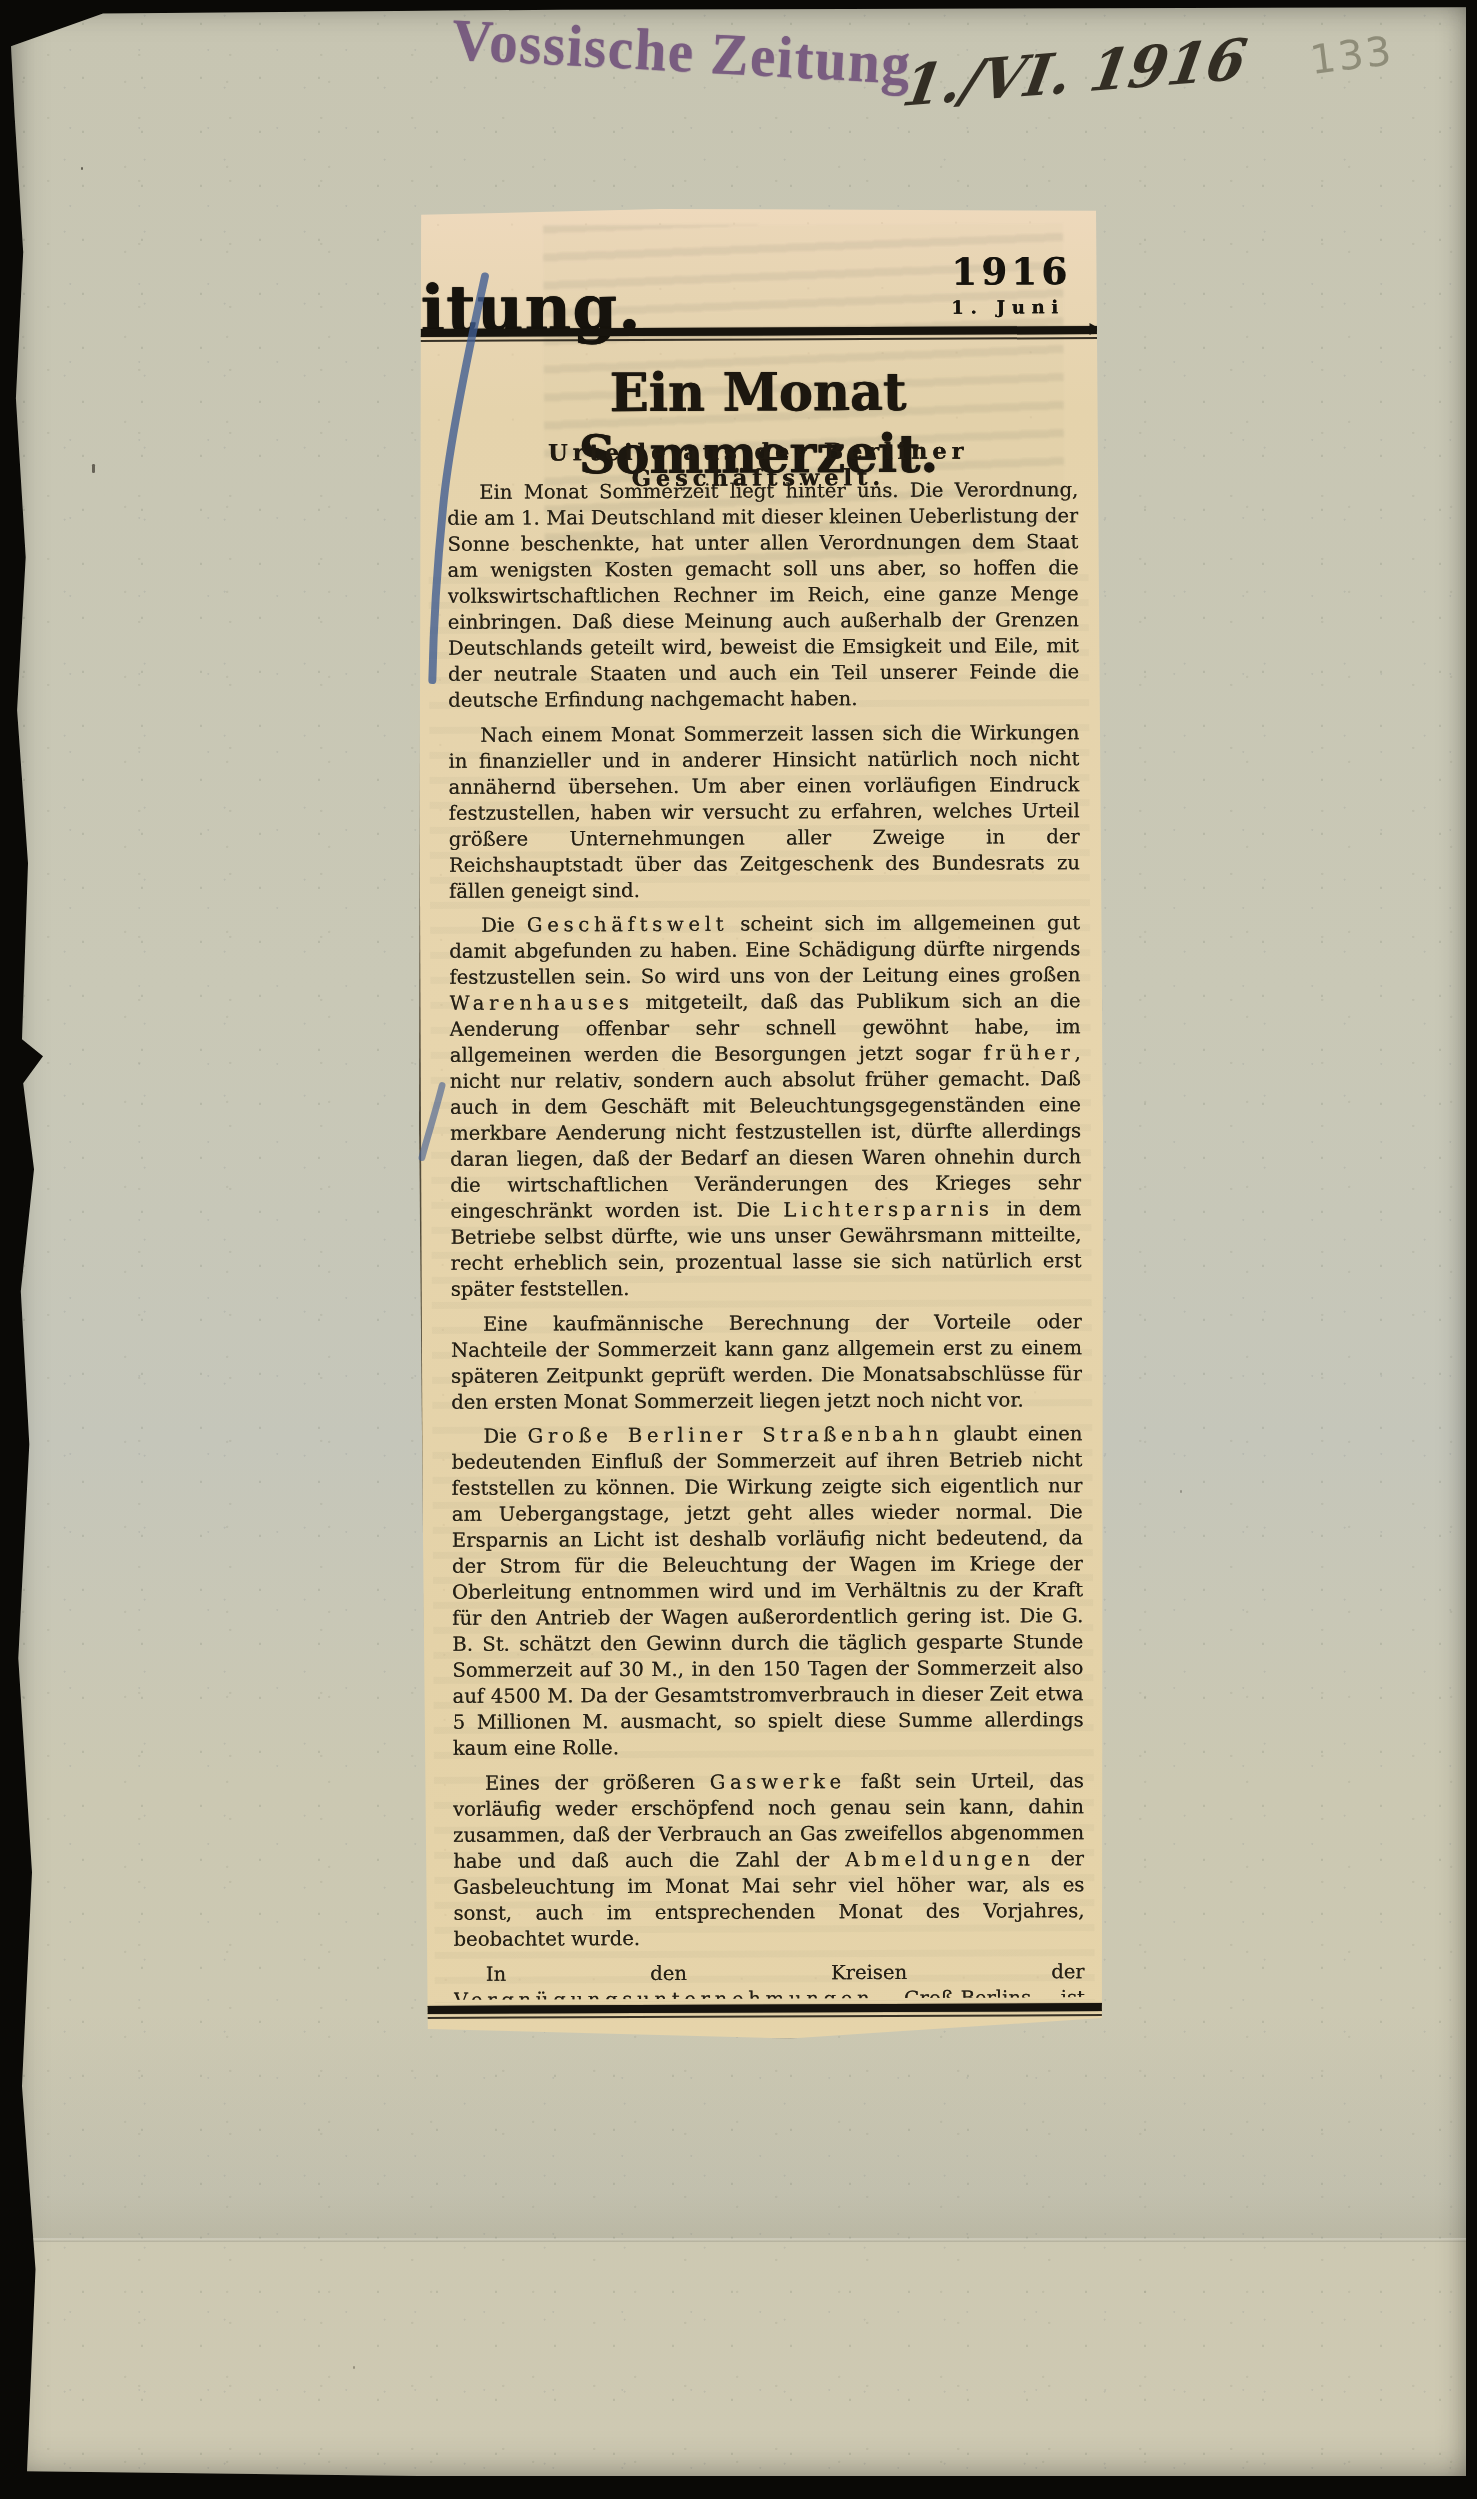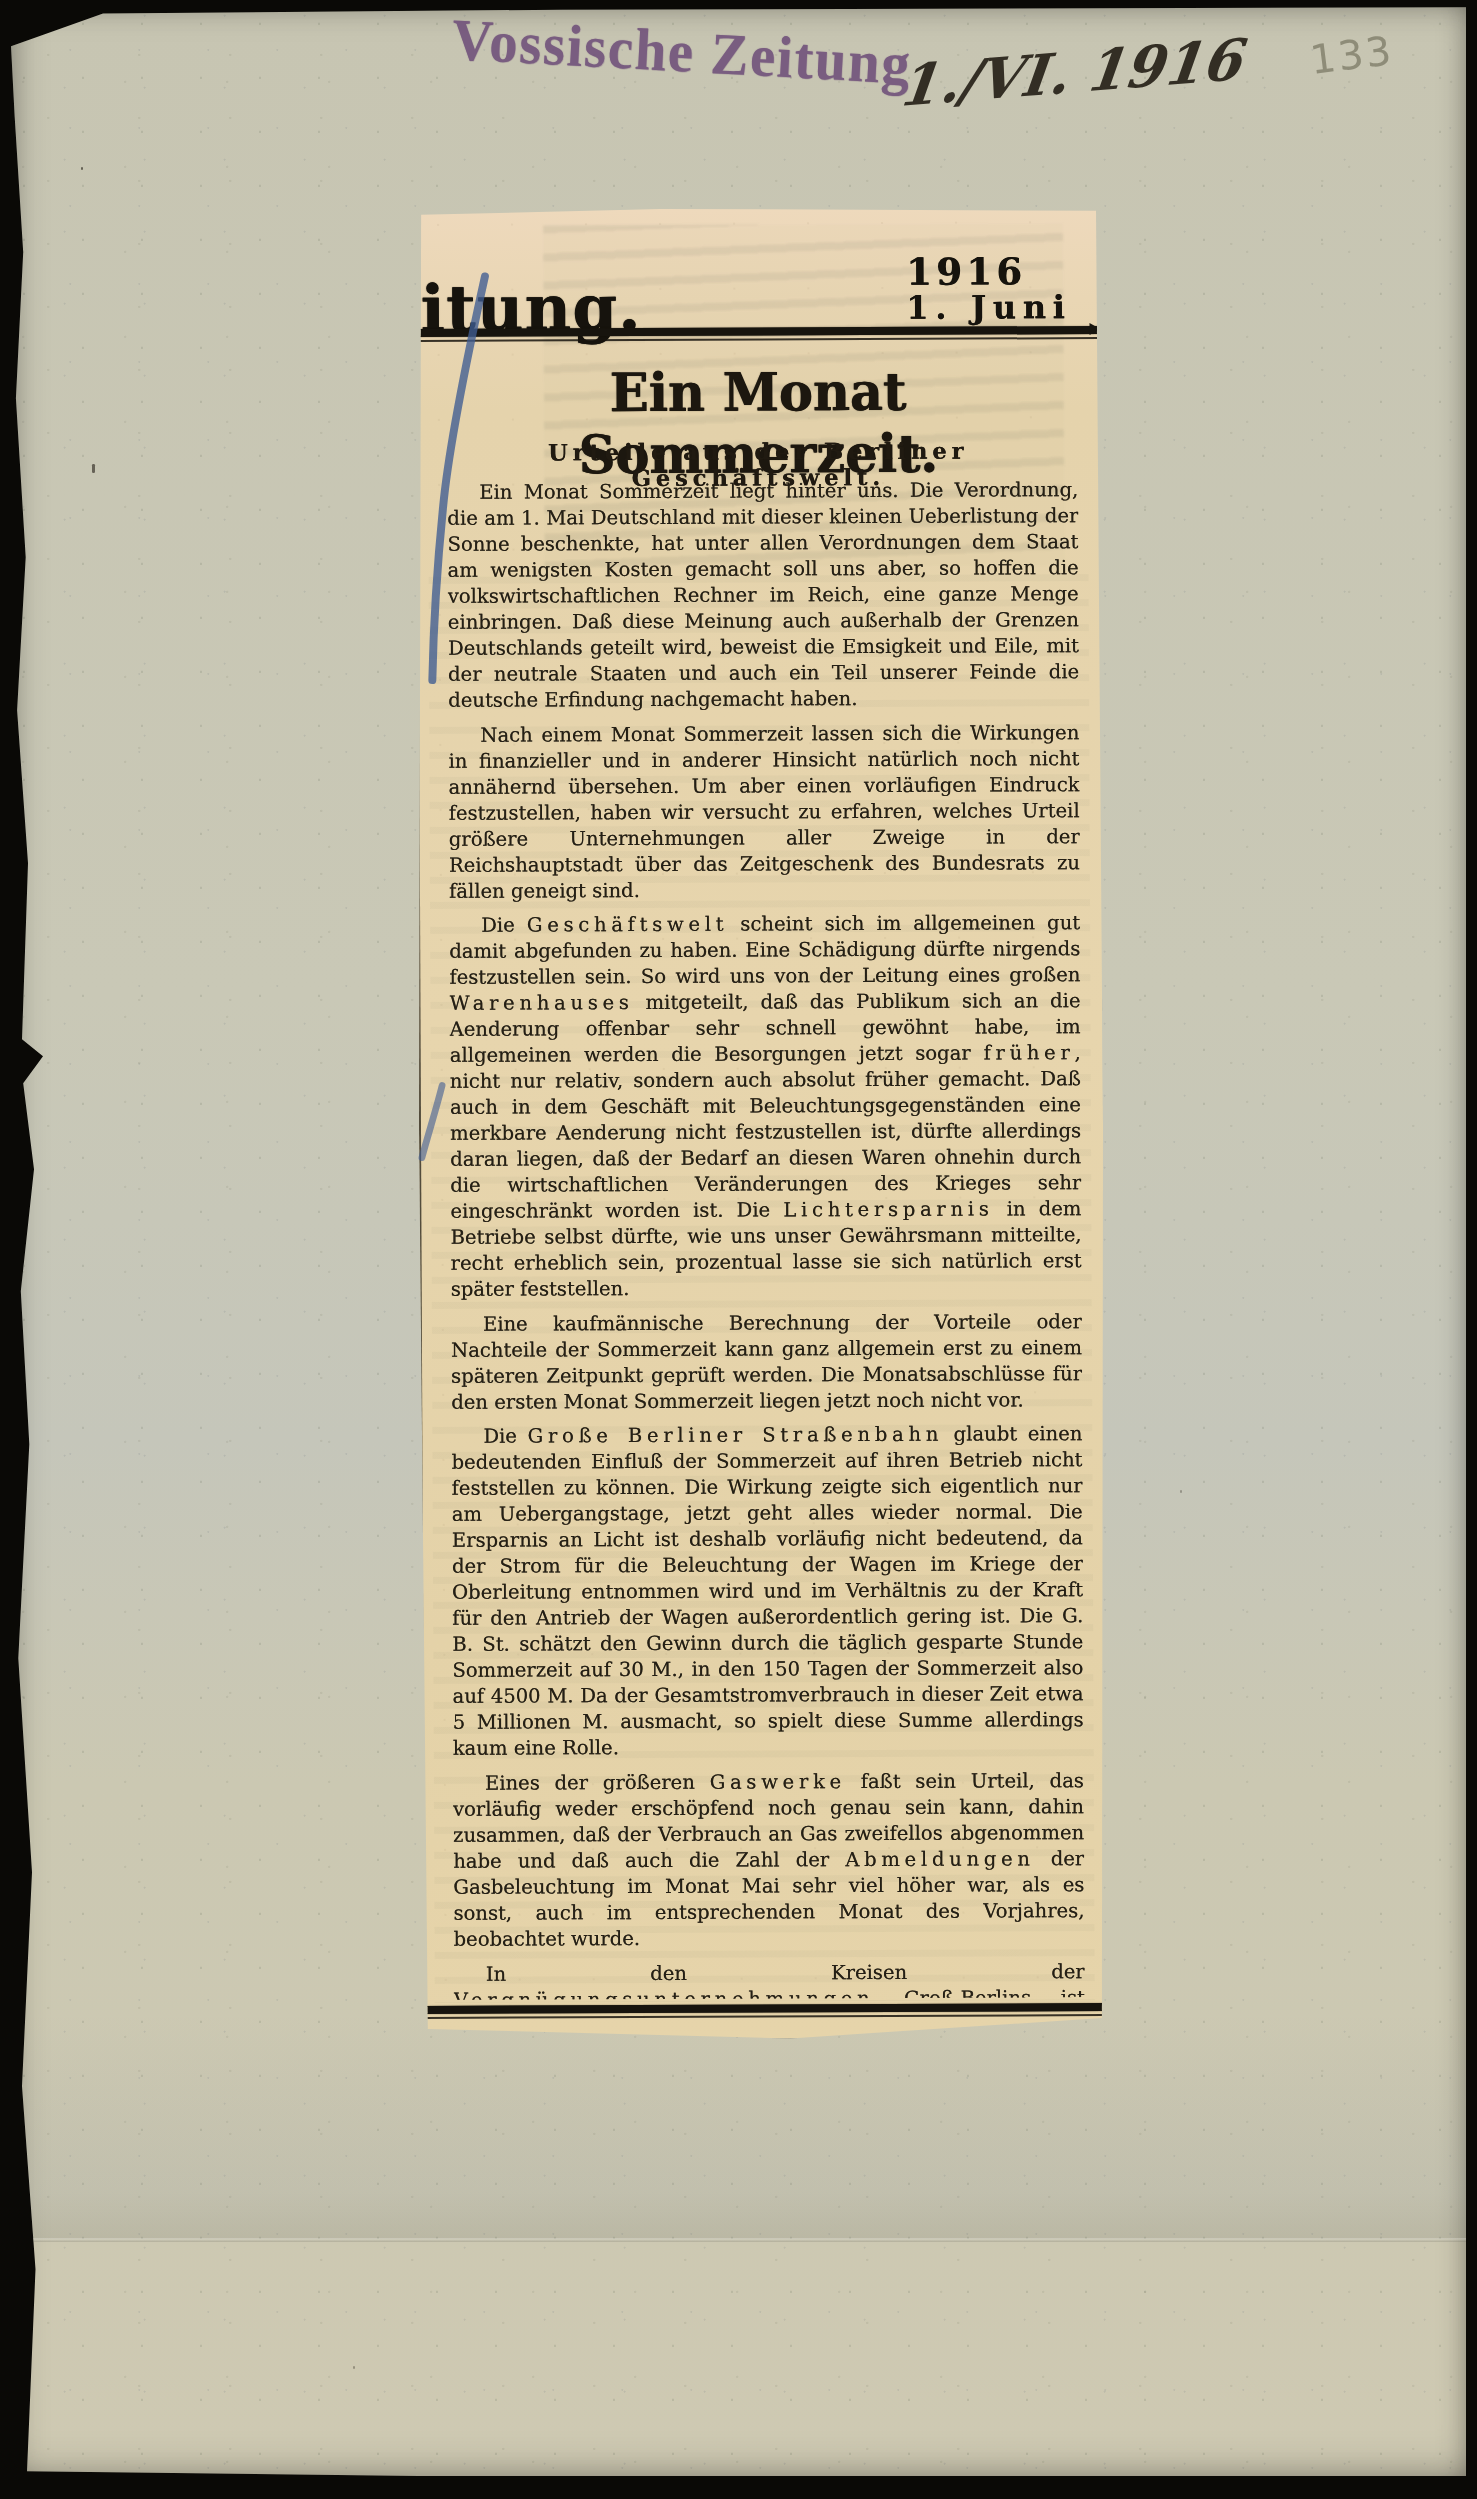--- a/index.html
+++ b/index.html
@@ -53,21 +53,21 @@
   .clip-showthrough-body{position:absolute;inset:367px 12.2px 37px 12.2px;
     background:repeating-linear-gradient(180deg,rgba(105,110,88,.05) 0 7.3px,rgba(105,110,88,.0) 7.3px 25px);
     filter:blur(0.6px);}
   .edge-line{position:absolute;left:-1.2px;top:257px;bottom:11px;width:3.1px;
     background:linear-gradient(180deg,rgba(20,18,12,.2),rgba(20,18,12,.72) 8%,rgba(20,18,12,.68) 92%,rgba(20,18,12,.25));}
   .masthead-frag{position:absolute;left:4.9px;top:61px;font-size:64px;font-weight:bold;
     color:#16130d;letter-spacing:1.2px;text-shadow:0.6px 0 0 #16130d,0 0 1.2px rgba(20,16,8,.6);text-align:right;}
   .header-date{position:absolute;right:28px;top:45px;text-align:left;color:#16130d;}
   .header-year{font-size:37px;font-weight:bold;letter-spacing:4.3px;line-height:38px;
     text-shadow:0.6px 0 0 #16130d;}
-  .header-day{font-size:32px;font-weight:bold;letter-spacing:6.7px;line-height:34px;
+  .header-day{font-size:18px;font-weight:bold;letter-spacing:6.7px;line-height:34px;
     text-shadow:0.3px 0 0 #16130d;}
   .rule{position:absolute;left:1.2px;right:1.2px;}
   .rule .bar{height:8px;background:#17140e;box-shadow:0 0 1.2px rgba(20,16,8,.8);}
   .rule .thin{height:1.8px;background:#17140e;margin-top:3.1px;opacity:.85;}
   .rule-top{top:119px;}
   .rule-top .bar::after{content:"";position:absolute;right:-2.4px;top:-3.1px;border-left:11px solid #17140e;
     border-top:6.7px solid transparent;border-bottom:6.7px solid transparent;}
   .rule-bottom{top:1796px;}
   .headline{position:absolute;left:0;right:0;top:152px;text-align:center;font-size:53px;
     font-weight:bold;color:#1c170f;letter-spacing:0px;transform:scaleX(.96);

